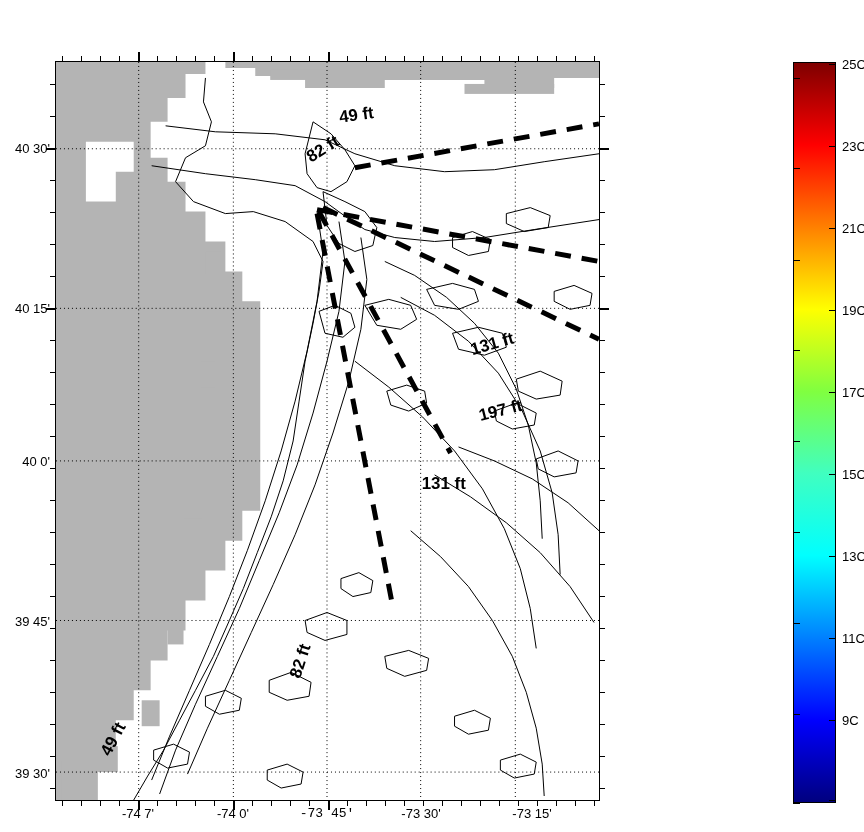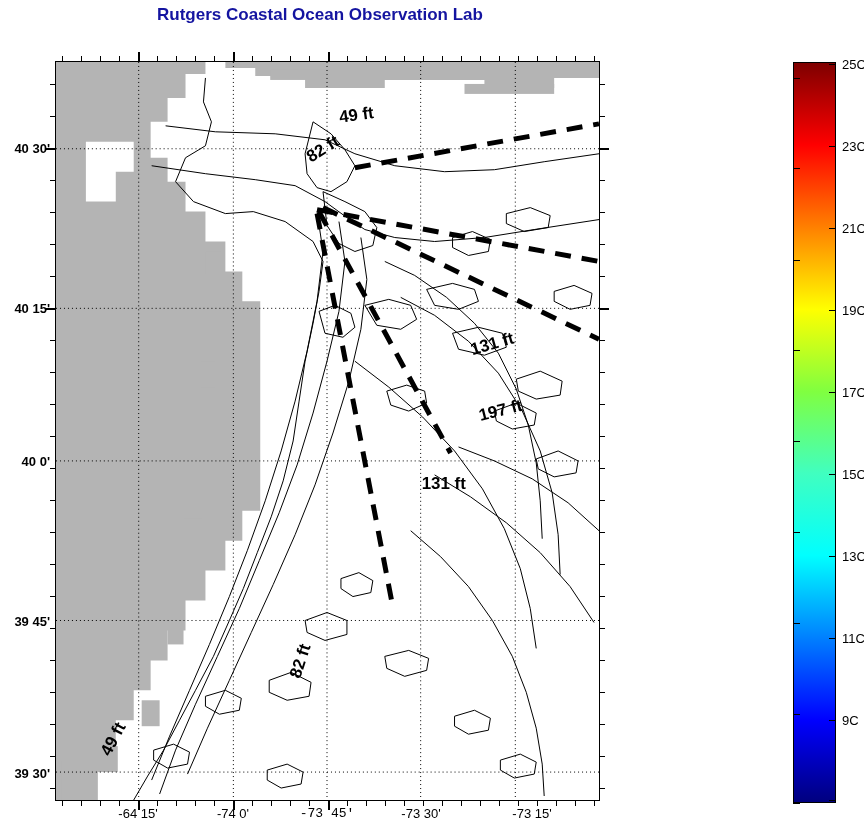--- a/index.html
+++ b/index.html
@@ -14,39 +14,38 @@
   
   #map-panel{position:absolute;left:55px;top:61px;width:545px;height:740px;
              background:#ffffff;border:1px solid #000;box-sizing:border-box;overflow:hidden;}
   #map-svg{position:absolute;left:0;top:0;width:100%;height:100%;}
 
   
   .tickline{position:absolute;background:#000;}
   .axlabel{position:absolute;font-size:13px;color:#000;white-space:nowrap;}
 
   #x-labels .axlabel{transform:translateX(-50%);top:806px;}
-  #y-labels .axlabel{transform:translateY(-50%);font-weight:bold;}
+  #y-labels .axlabel{transform:translateY(-50%);}
 
   
   #colorbar-panel{position:absolute;left:793px;top:62px;width:43px;height:741px;
                   border:1px solid #000;box-sizing:border-box;}
   #colorbar-grad{position:absolute;left:0;top:0;right:0;bottom:0;}
   .cb-label{position:absolute;font-size:13px;color:#000;white-space:nowrap;
             transform:translateY(-50%);}
   .cb-c{left:842px;}
   .cb-tick{position:absolute;height:1px;background:#000;}
 
   
   text{font-family:"Liberation Sans", sans-serif;}
 </style>
 </head>
 <body>
 
 <div id="title-block">
-  <div>Rutgers Coastal Ocean Observation Lab</div>
 </div>
 
 <div id="map-panel">
   <svg id="map-svg" viewBox="0 0 545 740" preserveAspectRatio="none">
 
     <rect x="0" y="0" width="545" height="740" fill="#ffffff"></rect>
 
     <g fill="#b4b4b4">
 
       <path d="M0,0 L150,0 L150,12 L130,12 L130,36 L112,36 L112,60 L95,60
@@ -267,21 +266,21 @@
     <div class="tickline" style="left: 50px; top: 692px; width: 5px; height: 1px;"></div>
     <div class="tickline" style="left: 600px; top: 692px; width: 5px; height: 1px;"></div>
     <div class="tickline" style="left: 50px; top: 724px; width: 5px; height: 1px;"></div>
     <div class="tickline" style="left: 600px; top: 724px; width: 5px; height: 1px;"></div>
     <div class="tickline" style="left: 50px; top: 756px; width: 5px; height: 1px;"></div>
     <div class="tickline" style="left: 600px; top: 756px; width: 5px; height: 1px;"></div>
     <div class="tickline" style="left: 50px; top: 788px; width: 5px; height: 1px;"></div>
     <div class="tickline" style="left: 600px; top: 788px; width: 5px; height: 1px;"></div>
   </div>
 <div id="x-labels">
-    <div class="axlabel" style="left: 138px;">-64 15'</div>
+    <div class="axlabel" style="left: 138px;">-74 7'</div>
     <div class="axlabel" style="left: 233px;">-74 0'</div>
     <div class="axlabel" style="left: 327px; font-family: Liberation Mono, monospace;">-73 45'</div>
     <div class="axlabel" style="left: 421px; text-align: center;">-73 30'</div>
     <div class="axlabel" style="left: 532px;">-73 15'</div>
   </div>
 <div id="y-labels">
     <div class="axlabel" style="right: 814px; top: 148px;">40 30'</div>
     <div class="axlabel" style="right: 814px; top: 308px;">40 15'</div>
     <div class="axlabel" style="right: 814px; top: 461px;">40 0'</div>
     <div class="axlabel" style="right: 814px; top: 621px;">39 45'</div>

